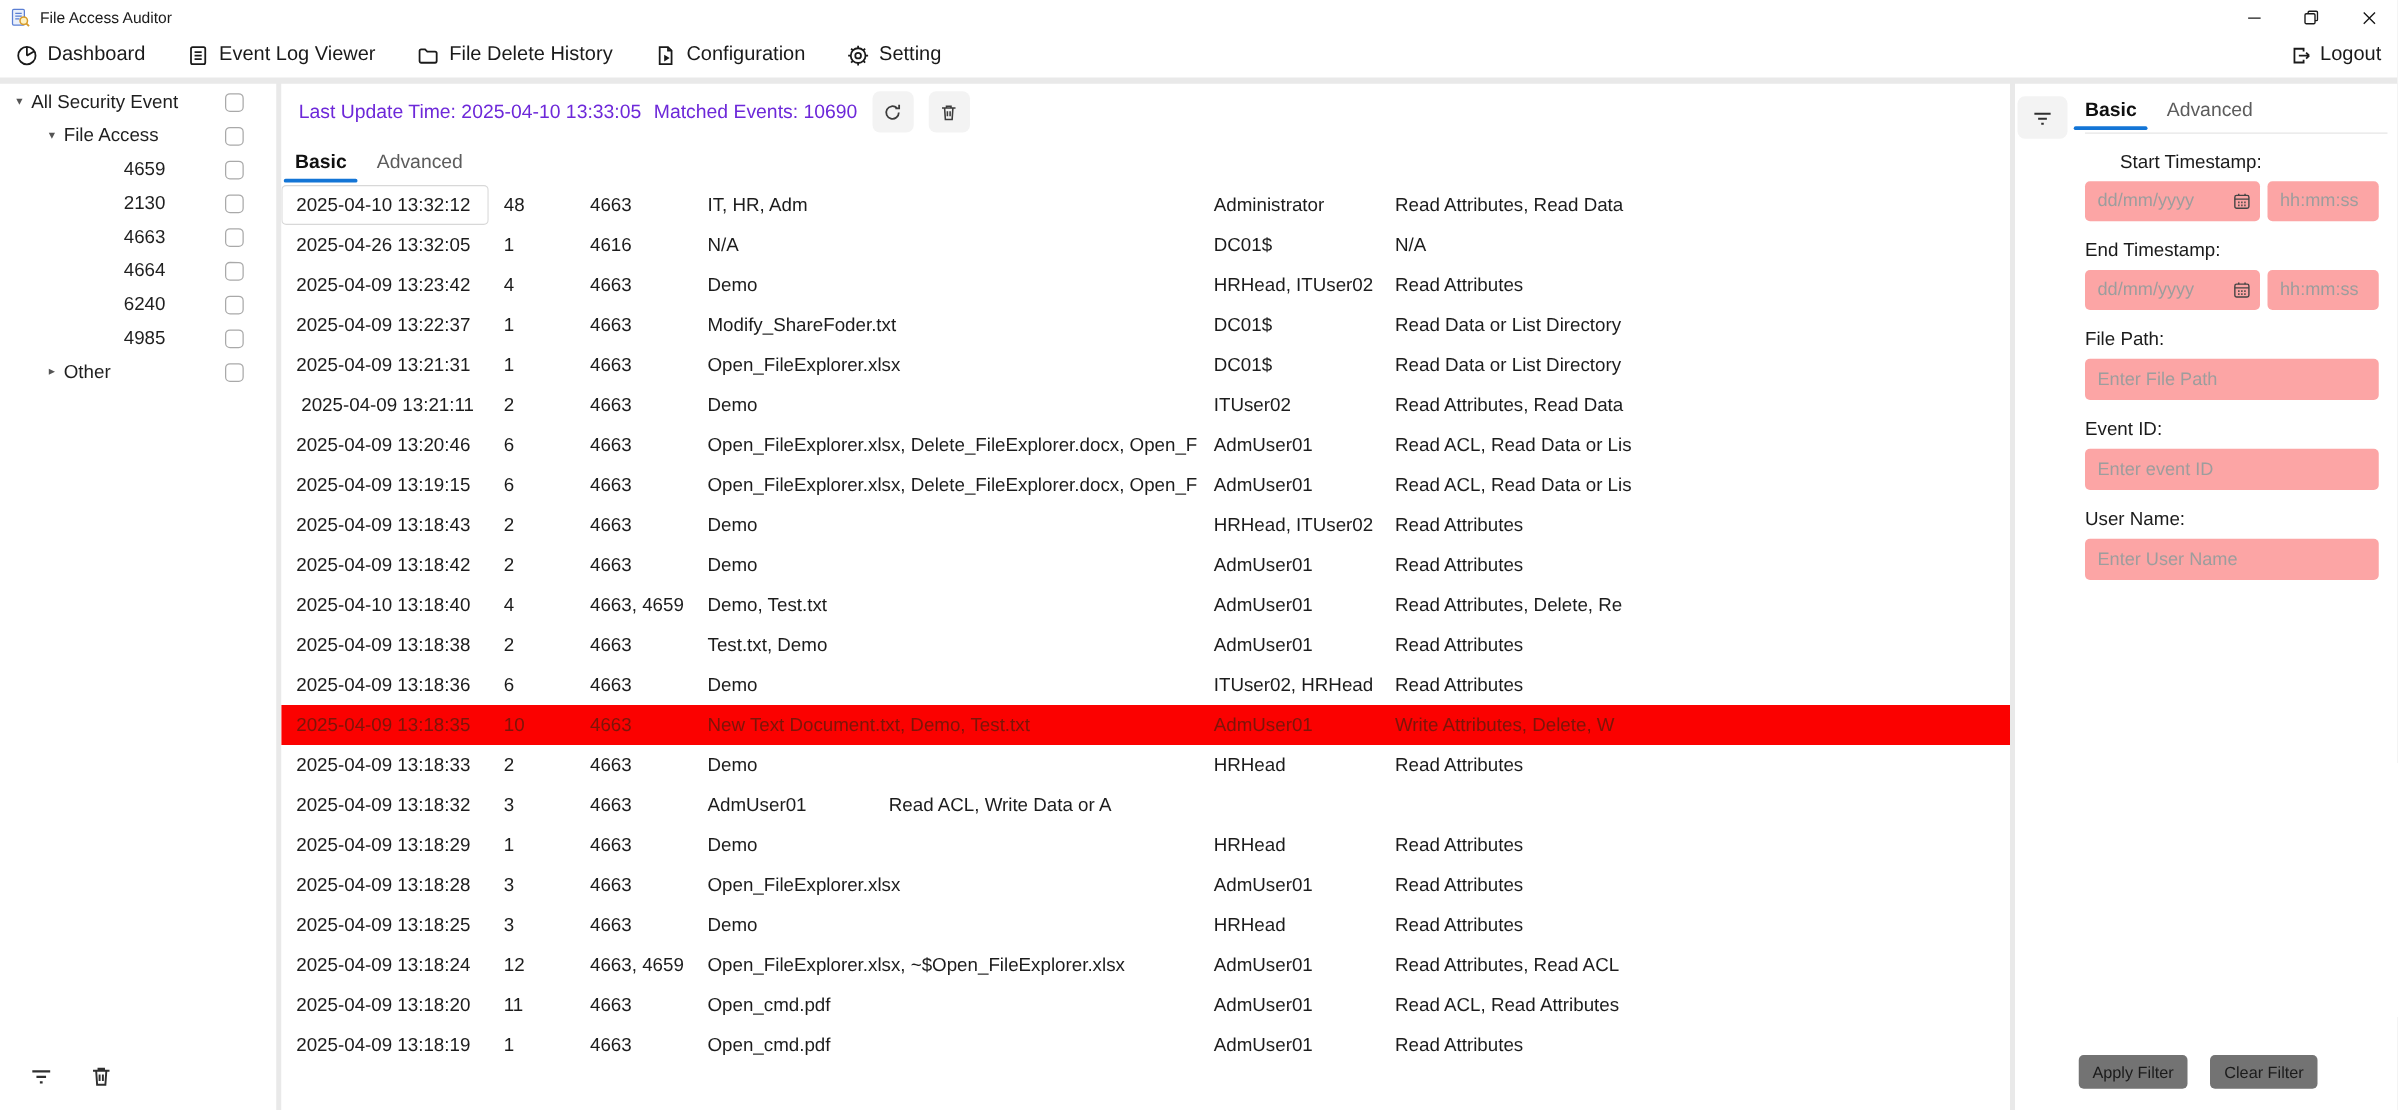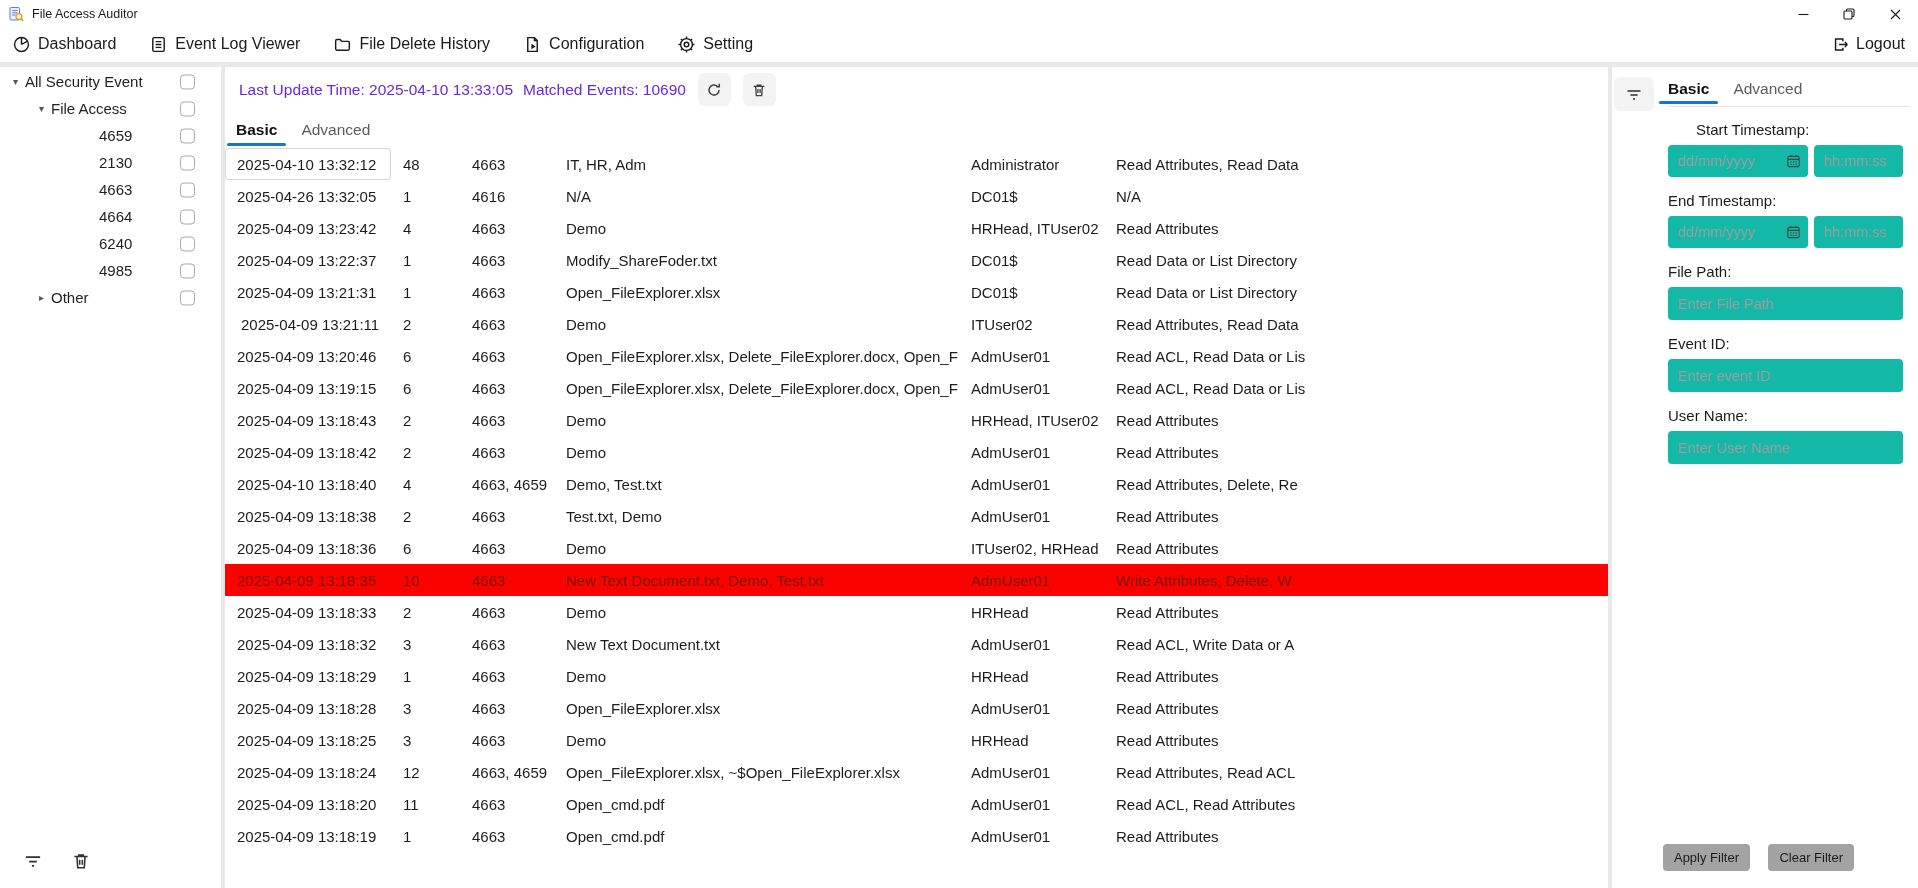--- a/index.html
+++ b/index.html
@@ -66,30 +66,30 @@
 
   
   .rightpanel { width:306px; flex:0 0 auto; position:relative; }
   .panel-filter-btn { position:absolute; left:2px; top:10px; width:40px; height:34px; border-radius:6px; background:#f3f3f3; display:flex; align-items:center; justify-content:center; color:#2f2f2f; }
   .panel-filter-btn svg { width:20px; height:20px; }
   .panel-tabs { margin-left:56px; margin-right:8px; height:36px; margin-top:4px; display:flex; align-items:center; gap:24px; border-bottom:1px solid #e6e6e6; }
   .panel-form { margin-left:56px; width:235px; }
   .f-label { font-size:15px; color:#1b1b1b; margin-top:15px; margin-bottom:7px; }
   .f-label:first-child { margin-top:14px;margin-left:28px; }
   .dt-row { display:flex; gap:6px; }
-  .inp { background:#14b8a6; border:none; border-radius:4px; height:32px; font-size:14.5px; color:#333; padding:0 10px; font-family:"Liberation Sans",sans-serif; outline:none; }
+  .inp { background:#fca5a5; border:none; border-radius:4px; height:32px; font-size:14.5px; color:#333; padding:0 10px; font-family:"Liberation Sans",sans-serif; outline:none; }
   .inp::placeholder { color:#9d9d9d; }
   .inp-date-wrap { position:relative; width:140px; }
   .inp-date { width:140px; padding-right:28px; }
   .cal-ic { position:absolute; right:7px; top:50%; transform:translateY(-50%); width:15px; height:15px; color:#444; }
   .cal-ic svg { width:15px; height:15px; display:block; }
   .inp-time { width:89px; }
   .inp-text { width:235px; height:33px; }
   .panel-buttons { position:absolute; bottom:16px; right:0; left:0; height:28px; }
-  .pbtn { position:absolute; height:27px; padding:0 11px; background:#a3a3a3; border:none; border-radius:4px; font-size:13px; color:#1b1b1b; font-family:"Liberation Sans",sans-serif; white-space:nowrap; }
+  .pbtn { position:absolute; height:27px; padding:0 11px; background:#737373; border:none; border-radius:4px; font-size:13px; color:#1b1b1b; font-family:"Liberation Sans",sans-serif; white-space:nowrap; }
   .pbtn.apply { right:168px; }
   .pbtn.clear { right:64px; }
 </style>
 </head>
 <body>
 
 <div class="window">
 
   <div class="titlebar">
     <span class="app-icon">
@@ -400,21 +400,20 @@
               <div class="cell" style="width: 94px;">4663</div>
               <div class="cell" style="width: 405px;">Demo</div>
               <div class="cell" style="width: 145px;">HRHead</div>
               <div class="cell" style="width: 203px;">Read Attributes</div>
               <div class="cell filler"></div>
             </div>
             <div class="t-row">
               <div class="cell" style="width: 166px;">2025-04-09 13:18:32</div>
               <div class="cell" style="width: 69px;">3</div>
               <div class="cell" style="width: 94px;">4663</div>
-              <div class="cell" style="width: 405px;">New Text Document.txt</div>
               <div class="cell" style="width: 145px;">AdmUser01</div>
               <div class="cell" style="width: 203px;">Read ACL, Write Data or A</div>
               <div class="cell filler"></div>
             </div>
             <div class="t-row">
               <div class="cell" style="width: 166px;">2025-04-09 13:18:29</div>
               <div class="cell" style="width: 69px;">1</div>
               <div class="cell" style="width: 94px;">4663</div>
               <div class="cell" style="width: 405px;">Demo</div>
               <div class="cell" style="width: 145px;">HRHead</div>

